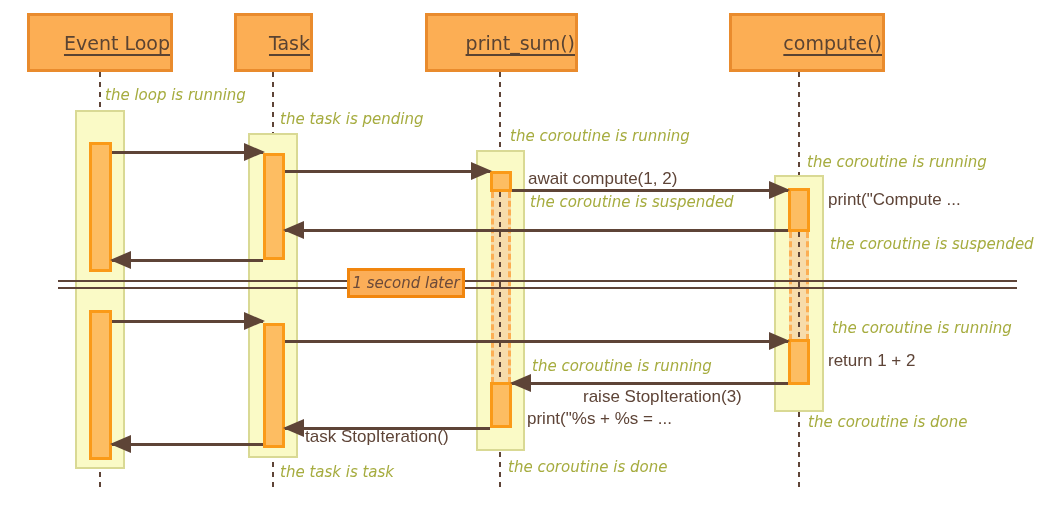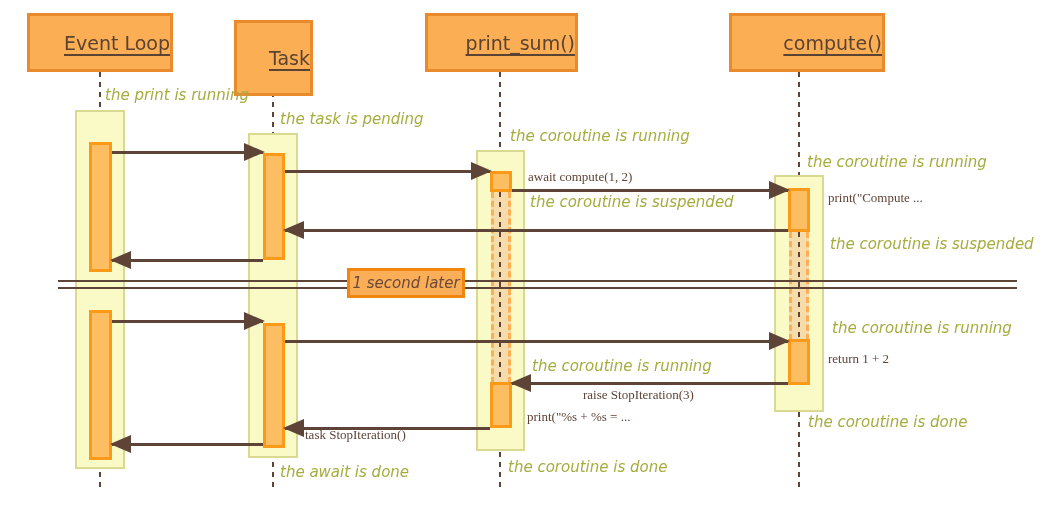--- a/index.html
+++ b/index.html
@@ -52,21 +52,21 @@
     box-sizing:border-box;background:var(--divider_fill,#fbae58);
     border:3px solid var(--divider_border,#f1860e);
     display:flex;align-items:center;justify-content:center;
     font-style:italic;font-size:15px;color:var(--divider_text,#6b4a3a);
   }
   .annotation{
     position:absolute;font-style:italic;font-size:15px;white-space:nowrap;
     color:var(--annotation,#a6ac3f);
   }
   .code{
-    position:absolute;font-family:Liberation Serif, serif;font-size:13px;
+    position:absolute;font-family:Liberation Sans, sans-serif;font-size:17px;
     white-space:nowrap;color:var(--code_text,#5e4437);
   }
 </style>
 </head>
 <body>
 
 <div class="diagram">
 
   <div class="lifeline" style="left:99px;top:72px;height:418px"></div>
   <div class="lifeline" style="left:272px;top:72px;height:418px"></div>
@@ -126,41 +126,41 @@
   <div class="arrow left" style="left:285px;top:427px;width:205px">
       <span class="head"></span>
     </div>
   <div class="arrow left" style="left:112px;top:443px;width:151px">
       <span class="head"></span>
     </div>
 
   <div class="participant" style="left:27px;top:13px;width:146px;height:59px">
     <span>Event Loop</span>
   </div>
-  <div class="participant" style="left:234px;top:20px;width:79px;height:76px">
+  <div class="participant" style="left:234px;top:13px;width:79px;height:59px">
     <span>Task</span>
   </div>
   <div class="participant" style="left:425px;top:13px;width:153px;height:59px">
     <span>print_sum()</span>
   </div>
   <div class="participant" style="left:729px;top:13px;width:156px;height:59px">
     <span>compute()</span>
   </div>
 
-  <div class="annotation" style="left:105px;top:86px">the print is running</div>
+  <div class="annotation" style="left:105px;top:86px">the loop is running</div>
   <div class="annotation" style="left:280px;top:110px">the task is pending</div>
   <div class="annotation" style="left:510px;top:127px">the coroutine is running</div>
   <div class="annotation" style="left:807px;top:153px">the coroutine is running</div>
   <div class="annotation" style="left:530px;top:193px">the coroutine is suspended</div>
   <div class="annotation" style="left:830px;top:235px">the coroutine is suspended</div>
   <div class="annotation" style="left:832px;top:319px">the coroutine is running</div>
   <div class="annotation" style="left:532px;top:357px">the coroutine is running</div>
   <div class="annotation" style="left:808px;top:413px">the coroutine is done</div>
   <div class="annotation" style="left:508px;top:458px">the coroutine is done</div>
-  <div class="annotation" style="left:280px;top:463px">the await is done</div>
+  <div class="annotation" style="left:280px;top:463px">the task is task</div>
 
   <div class="code" style="left:528px;top:169px">await compute(1, 2)</div>
   <div class="code" style="left:828px;top:190px">print("Compute ...</div>
   <div class="code" style="left:828px;top:351px">return 1 + 2</div>
   <div class="code" style="left:583px;top:387px">raise StopIteration(3)</div>
   <div class="code" style="left:527px;top:409px">print("%s + %s = ...</div>
   <div class="code" style="left:305px;top:427px">task StopIteration()</div>
 
 </div>
 

